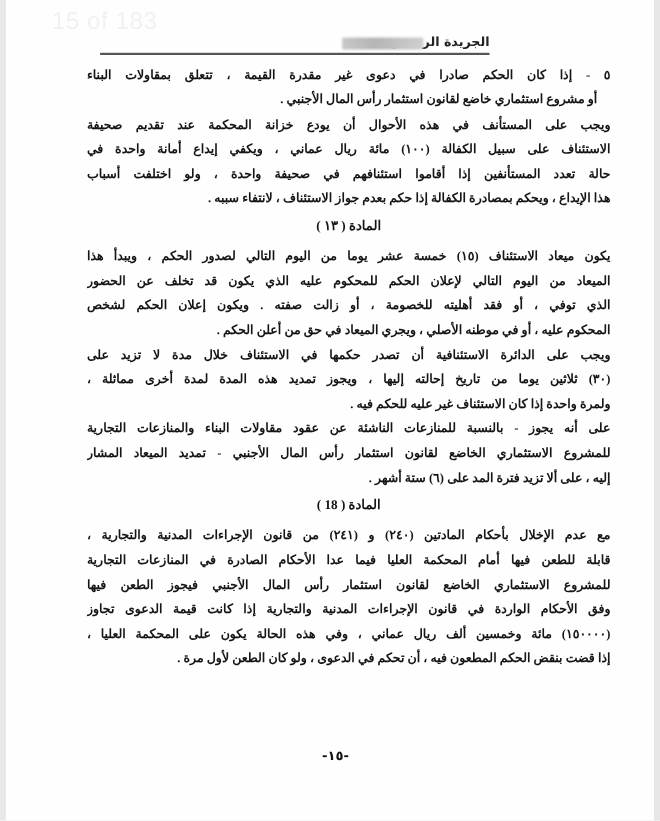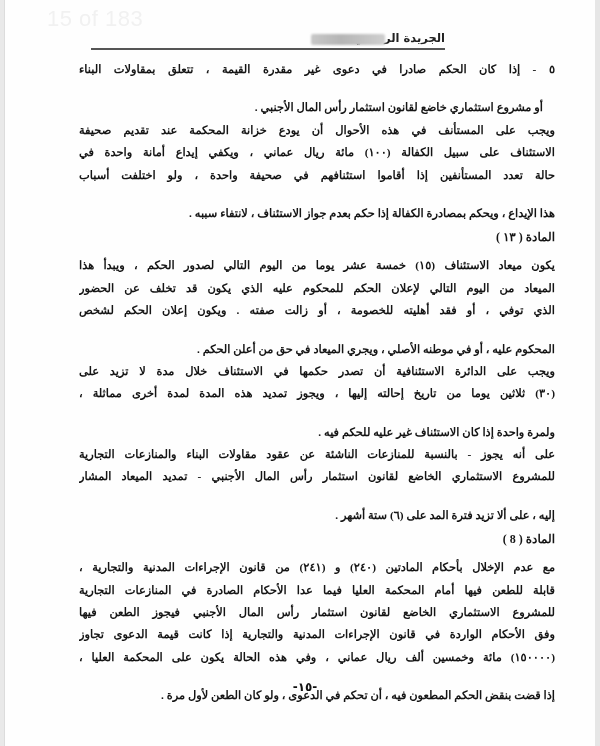--- a/index.html
+++ b/index.html
@@ -48,23 +48,23 @@
       position: absolute; left: 74px; top: 58px; width: 476px;
       direction: rtl; text-align: justify;
       font-family: Liberation Serif, serif;
       font-weight: bold; font-size: 11.4px; color: #151515;
       line-height: 22.4px;
     }
     .line {
       display: block; white-space: nowrap; text-align-last: justify; text-align: justify;
       height: 22.4px; overflow: hidden;
     }
-    .line.last { text-align-last: right; margin-top: 16px; }
+    .line.last { text-align-last: right; }
     .article-title {
-      display: block; font-size: 12px; height: 26px; line-height: 24px;
+      display: block; text-align: center; font-size: 12px; height: 26px; line-height: 24px;
       margin: 1px 0 3px 0;
     }
     .page-number {
       position: absolute; left: 0; width: 600px; top: 680px; text-align: center;
       font-family: "DejaVu Sans", sans-serif; font-weight: bold; font-size: 12px; color: #111;
       direction: rtl;
     }
   </style>
 </head>
 <body>
@@ -106,21 +106,21 @@
         <span class="line">(٣٠) ثلاثين يوما من تاريخ إحالته إليها ، ويجوز تمديد هذه المدة لمدة أخرى مماثلة ،</span>
         <span class="line last">ولمرة واحدة إذا كان الاستئناف غير عليه للحكم فيه .</span>
       </div>
 
       <div>
         <span class="line">على أنه يجوز - بالنسبة للمنازعات الناشئة عن عقود مقاولات البناء والمنازعات التجارية</span>
         <span class="line">للمشروع الاستثماري الخاضع لقانون استثمار رأس المال الأجنبي - تمديد الميعاد المشار</span>
         <span class="line last">إليه ، على ألا تزيد فترة المد على (٦) ستة أشهر .</span>
       </div>
 
-      <span class="article-title">المادة ( 8 )</span>
+      <span class="article-title">المادة ( 18 )</span>
 
       <div>
         <span class="line">مع عدم الإخلال بأحكام المادتين (٢٤٠) و (٢٤١) من قانون الإجراءات المدنية والتجارية ،</span>
         <span class="line">قابلة للطعن فيها أمام المحكمة العليا فيما عدا الأحكام الصادرة في المنازعات التجارية</span>
         <span class="line">للمشروع الاستثماري الخاضع لقانون استثمار رأس المال الأجنبي فيجوز الطعن فيها</span>
         <span class="line">وفق الأحكام الواردة في قانون الإجراءات المدنية والتجارية إذا كانت قيمة الدعوى تجاوز</span>
         <span class="line">(١٥٠٠٠٠) مائة وخمسين ألف ريال عماني ، وفي هذه الحالة يكون على المحكمة العليا ،</span>
         <span class="line last">إذا قضت بنقض الحكم المطعون فيه ، أن تحكم في الدعوى ، ولو كان الطعن لأول مرة .</span>
       </div>
     </div>

